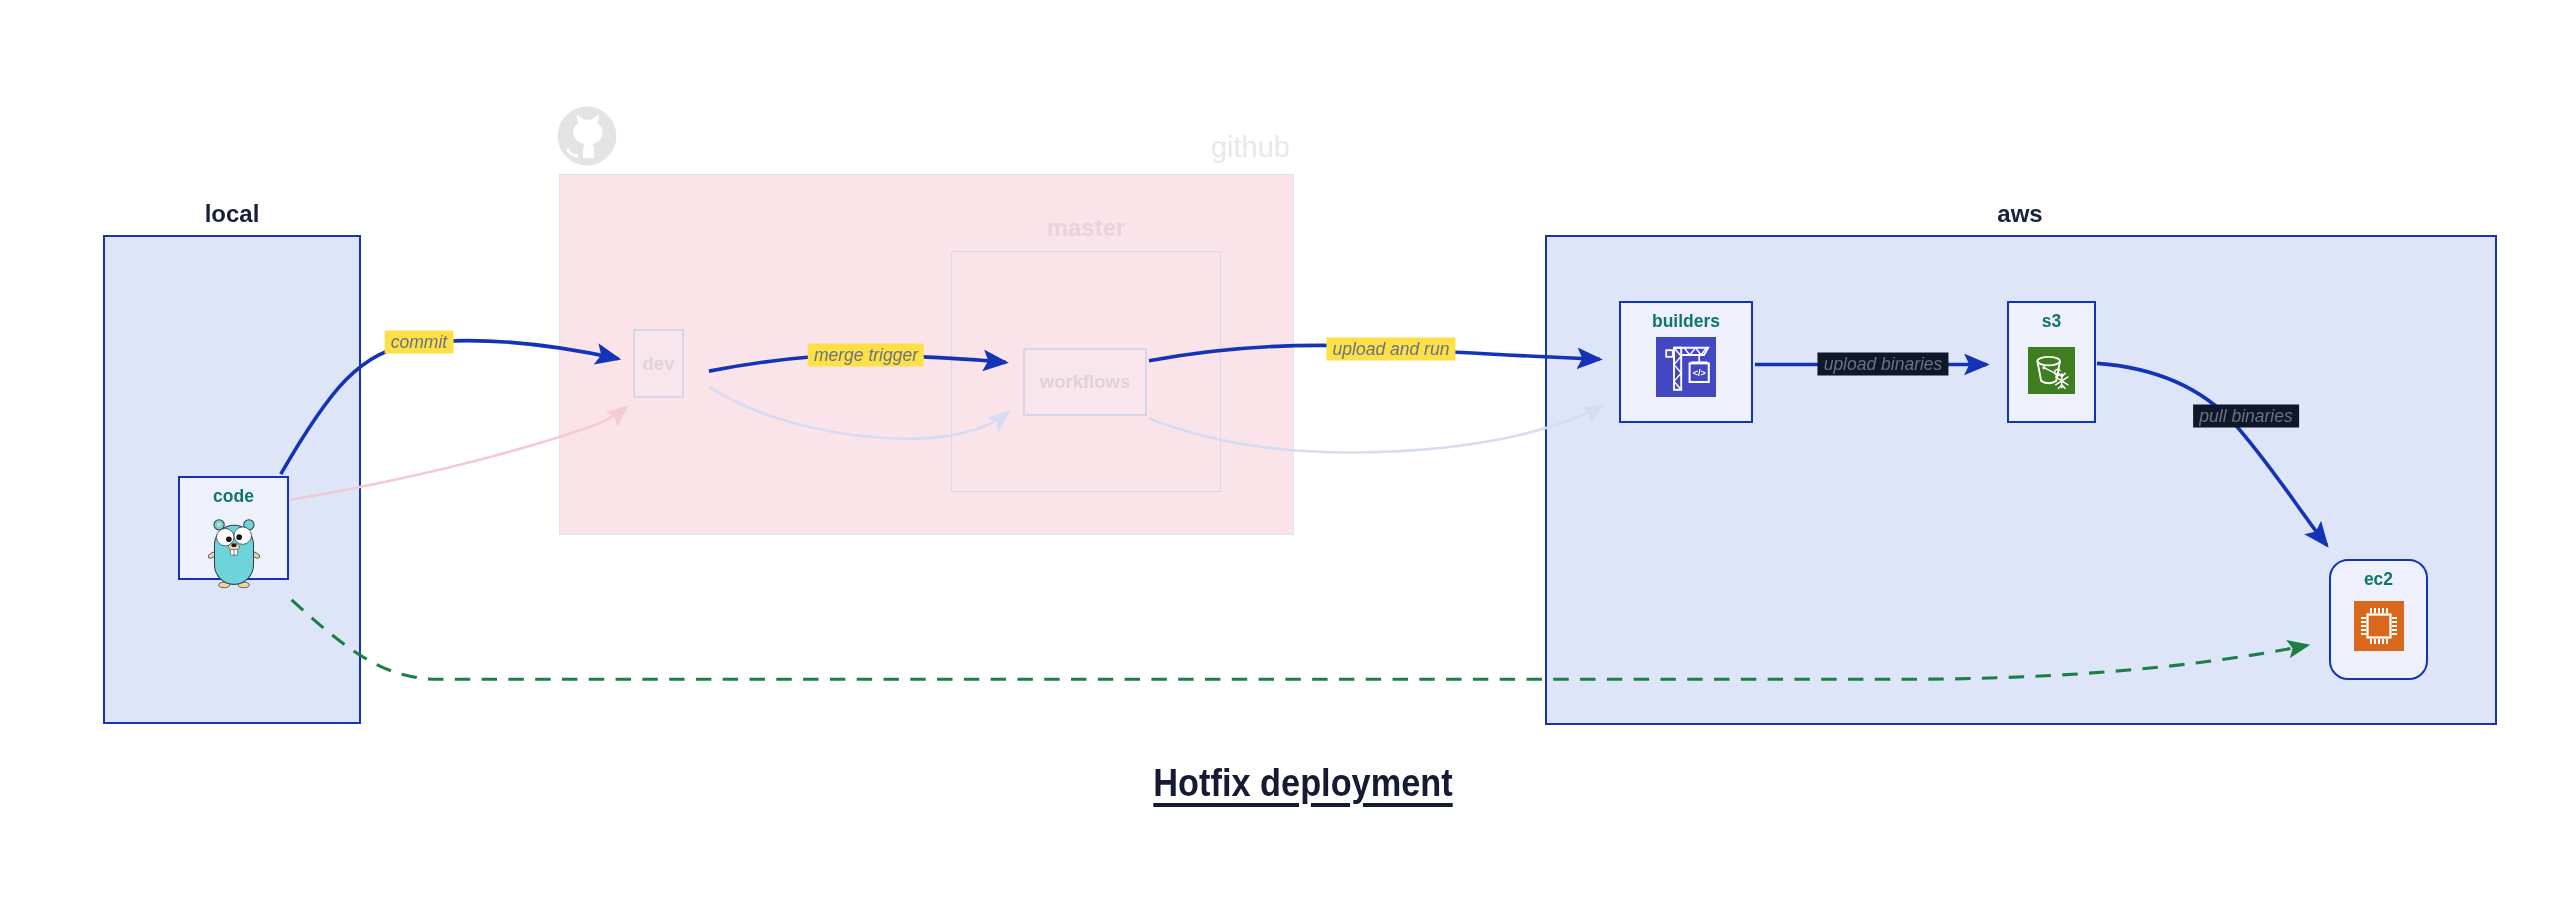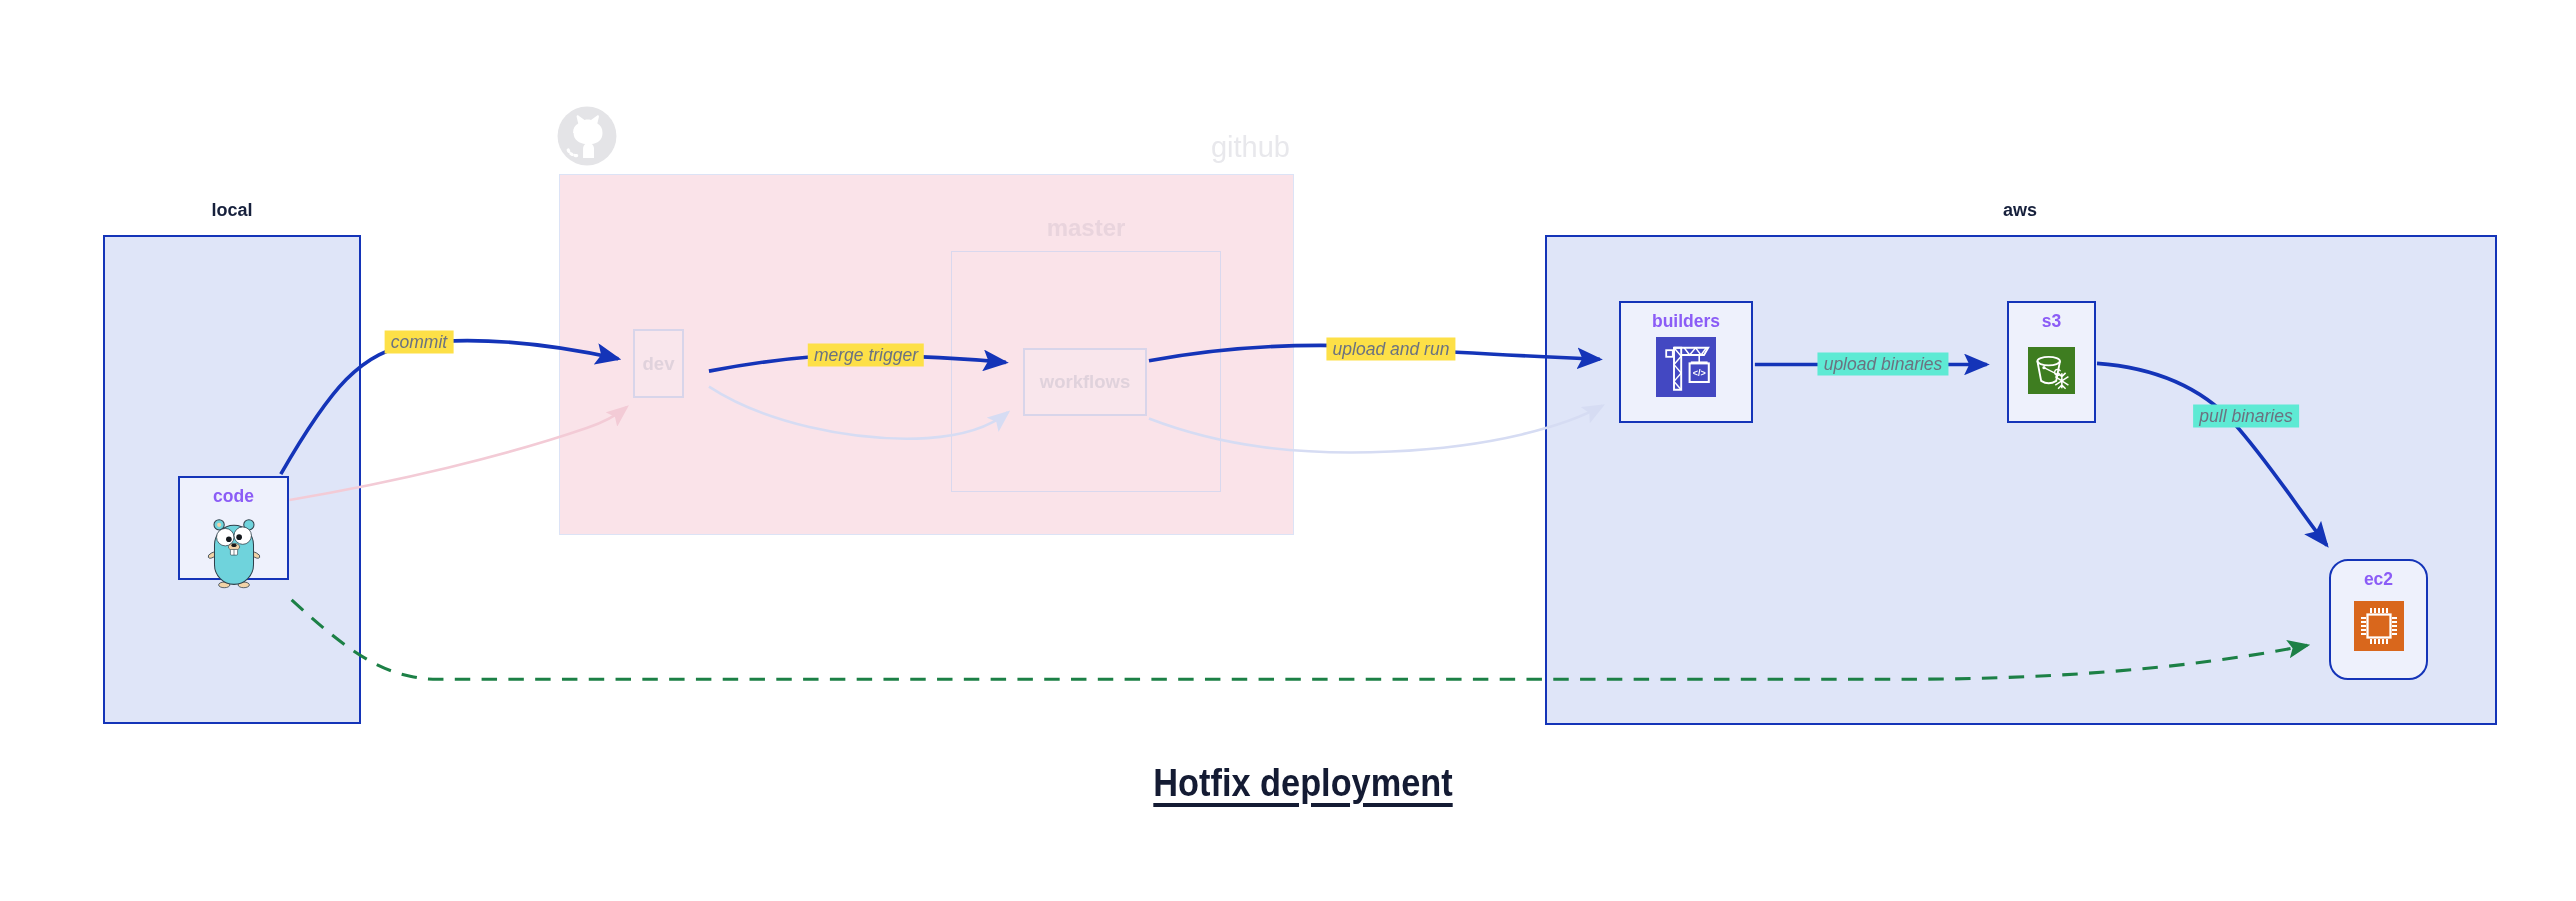--- a/index.html
+++ b/index.html
@@ -8,44 +8,44 @@
     font-family:"Liberation Sans", sans-serif;
   }
   .abs{position:absolute;}
   
   .group-box{position:absolute;box-sizing:border-box;}
   .box-local{left:103px;top:235px;width:258px;height:489px;background:#dfe5f8;border:2.6px solid #1434b8;}
   .box-github{left:559px;top:174px;width:735px;height:361px;background:#fae3e9;border:1.5px solid #dce3f6;}
   .box-master{left:951px;top:251px;width:270px;height:241px;background:transparent;border:1.5px solid #d9d8ee;}
   .box-aws{left:1545px;top:235px;width:952px;height:490px;background:#dfe5f8;border:2.6px solid #1434b8;}
   
-  .group-label{position:absolute;transform:translateX(-50%);font-size:18px;font-weight:600;color:#16203c;white-space:nowrap;}
+  .group-label{position:absolute;transform:translateX(-50%);font-size:24px;font-weight:600;color:#16203c;white-space:nowrap;}
   .label-local{left:232px;top:200px;}
   .label-aws{left:2020px;top:200px;}
   .label-master{left:1086px;top:214px;font-size:24px;font-weight:600;color:#e9d4dd;}
   .label-github{left:1290px;top:131px;transform:translateX(-100%);font-size:29px;font-weight:500;color:#e8e8ec;}
   
   .node{position:absolute;box-sizing:border-box;display:flex;flex-direction:column;align-items:center;}
   .node-strong{background:#eef1fc;border:2.6px solid #1434b8;}
   .node-faded{background:#f9e6ec;border:2.1px solid #d8d5ea;justify-content:center;}
-  .node-label{font-weight:700;font-size:17.5px;color:#8b5cf6;margin-top:8.2px;white-space:nowrap;}
+  .node-label{font-weight:700;font-size:17.5px;color:#0f766e;margin-top:8.2px;white-space:nowrap;}
   .node-label-faded{font-weight:700;font-size:18.5px;color:#e0d2dc;white-space:nowrap;}
   .node-code{left:178px;top:476px;width:111px;height:104px;}
   .node-dev{left:633px;top:329px;width:51px;height:69px;}
   .node-workflows{left:1023px;top:348px;width:124px;height:68px;}
   .node-builders{left:1619px;top:301px;width:134px;height:122px;}
   .node-s3{left:2007px;top:301px;width:89px;height:122px;}
   .node-ec2{left:2329px;top:559px;width:99px;height:121px;border-radius:19px;}
   .icon-wrap{margin-top:5.2px;}
   
   .edge-label{position:absolute;transform:translate(-50%,-50%);font-style:italic;font-size:17.5px;font-weight:500;
     color:#6b7280;white-space:nowrap;padding:1px 6.2px;}
   .bg-white{background:#fde047;}
   .bg-pink{background:#fde047;}
-  .bg-lav{background:#5eead4;}
+  .bg-lav{background:#0f172a;}
   .lbl-commit{left:419px;top:342px;}
   .lbl-merge{left:866px;top:355px;}
   .lbl-run{left:1391px;top:349px;}
   .lbl-upload{left:1883px;top:364px;}
   .lbl-pull{left:2246px;top:416px;}
   
   .diagram-title{position:absolute;left:1303px;top:761px;transform:translateX(-50%);}
   .diagram-title span{display:inline-block;transform:scaleX(0.88);font-size:39px;font-weight:600;color:#141b33;
     text-decoration:underline;text-decoration-thickness:3.6px;text-underline-offset:7.2px;white-space:nowrap;}
   svg{display:block;}

